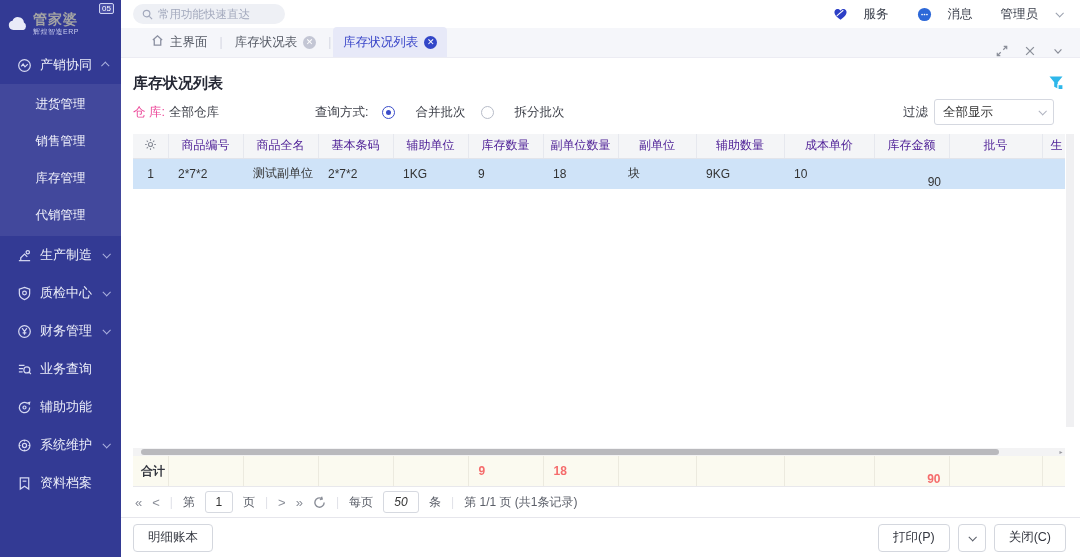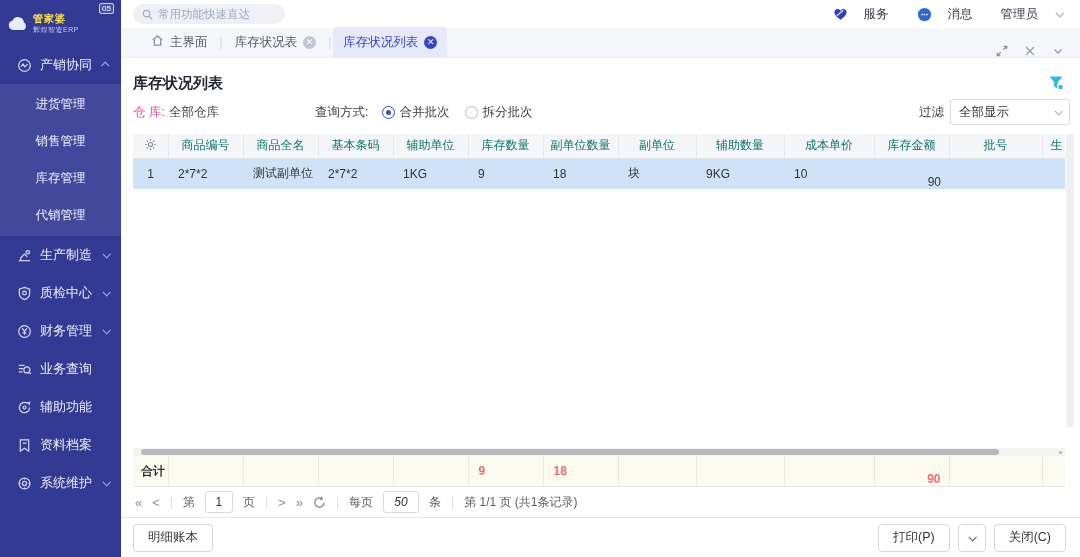--- a/index.html
+++ b/index.html
@@ -9,21 +9,21 @@
   
   .chev { display:inline-block; width:6px; height:6px; border-right:1.5px solid currentColor; border-bottom:1.5px solid currentColor; }
   .chev.down { transform:rotate(45deg) translateY(-1px); }
   .chev.up   { transform:rotate(-135deg) translateY(-1px); }
 
   
   .sidebar { width:121px; min-width:121px; height:557px; background:#333a94; color:#e9eaf6; overflow:hidden; }
   .logo { position:relative; height:46px; display:flex; align-items:center; padding-left:7px; gap:4px; }
   .logo-cloud { width:22px; height:15px; }
   .logo-txt { line-height:1; }
-  .logo-brand { font-size:10px; font-weight:bold; color:#fde047; letter-spacing:1px; }
+  .logo-brand { font-size:14px; font-weight:bold; color:#a3a3a3; letter-spacing:1px; }
   .logo-sub { font-size:7px; color:#c9cdef; margin-top:2px; letter-spacing:.5px; }
   .logo-badge { position:absolute; top:3px; right:7px; font-size:8px; border:1px solid #cfd3f2; border-radius:2px; padding:0 2px; color:#fff; background:#4a50a8; }
   .menu-item { height:38px; display:flex; align-items:center; padding:0 12px 0 16px; gap:8px; cursor:pointer; font-size:13px; color:#eceef9; }
   .mi-icon { width:16px; height:16px; display:inline-flex; align-items:center; justify-content:center; color:#d6d9f2; }
   .mi-icon svg { width:15px; height:15px; }
   .mi-label { flex:1; }
   .mi-arrow { color:#aab0de; }
   .submenu { background:#42489c; padding:2px 0; }
   .submenu-item { height:37px; display:flex; align-items:center; justify-content:center; font-size:12.5px; color:#f0f1fb; cursor:pointer; }
 
@@ -52,34 +52,34 @@
   
   .content { flex:1; display:flex; flex-direction:column; padding:0 6px 0 12px; min-height:0; }
   .title-row { display:flex; align-items:center; padding-top:14px; height:36px; }
   .page-title { font-size:15px; font-weight:bold; color:#262935; }
   .funnel { margin-left:auto; margin-right:10px; cursor:pointer; }
 
   .filter-row { display:flex; align-items:center; height:28px; margin-top:4px; margin-bottom:8px; font-size:12.5px; color:#3c3f48; }
   .f-label { color:#ec4899; }
   .f-value { margin-left:4px; }
   .query-group { display:flex; align-items:center; margin-left:96px; gap:14px; }
-  .radio { display:flex; align-items:center; gap:4px; cursor:pointer; }
+  .radio { display:flex; align-items:center; gap:20px; cursor:pointer; }
   .radio-dot { width:13px; height:13px; border-radius:50%; border:1px solid #b7bcc8; background:#fff; position:relative; }
   .radio.checked .radio-dot { border-color:#3a4cc9; }
   .radio.checked .radio-dot::after { content:""; position:absolute; left:3px; top:3px; width:5px; height:5px; border-radius:50%; background:#3a4cc9; }
-  .filter-select-group { margin-left:auto; display:flex; align-items:center; gap:6px; margin-right:4px; }
+  .filter-select-group { margin-left:auto; display:flex; align-items:center; gap:6px; margin-right:20px; }
   .select-box { width:120px; height:26px; border:1px solid #d5d8e0; border-radius:3px; background:#fff; display:flex; align-items:center; padding:0 8px; cursor:pointer; color:#333; }
   .select-box .chev { margin-left:auto; color:#b0b4c0; }
 
   
   .table-zone { position:relative; flex:1; display:flex; flex-direction:column; min-height:0; }
   .vscroll { position:absolute; top:0; right:0; bottom:60px; width:8px; background:#f0f0f2; }
   .tbl-clip { width:932px; overflow:hidden; }
   table { border-collapse:collapse; table-layout:fixed; width:960px; font-size:12px; }
-  th { height:24px; background:#f4f5f7; font-weight:normal; color:#0f766e; text-align:center; border-right:1px solid #e6e8ee; border-bottom:1px solid #e2e4ea; overflow:hidden; white-space:nowrap; }
+  th { height:24px; background:#f4f5f7; font-weight:normal; color:#4c1d95; text-align:center; border-right:1px solid #e6e8ee; border-bottom:1px solid #e2e4ea; overflow:hidden; white-space:nowrap; }
   th.gear-col { color:#8a8e99; }
   th.last { text-align:left; padding-left:8px; border-right:none; }
   td { height:25px; padding:0 0 0 10px; white-space:nowrap; overflow:hidden; color:#333; }
   tr.data-row td { background:#cfe3f8; }
   td.num-cell { text-align:center; padding:0; }
   td.money { text-align:right; padding:16px 8px 0 0; }
   .fill { flex:1; background:#fff; }
   .hscroll { width:932px; height:8px; background:#f3f3f4; position:relative; }
   .hscroll .thumb { position:absolute; left:8px; top:1px; height:6px; width:858px; background:#b9b9bd; border-radius:3px; }
   .hscroll .arr { position:absolute; right:0; top:0; width:8px; height:8px; color:#9a9aa0; font-size:6px; line-height:8px; text-align:center; }
@@ -179,36 +179,36 @@
           <svg viewBox="0 0 16 16" fill="none" stroke="currentColor" stroke-width="1.3">
             <path d="M13.5 8 a5.5 5.5 0 1 1 -2.5 -4.6 l2.5 -0.9 l-0.6 2.6"></path>
             <circle cx="8" cy="8" r="1.6"></circle>
           </svg>
         </span>
         <span class="mi-label">辅助功能</span>
       </div>
       <div class="menu-item">
         <span class="mi-icon">
           <svg viewBox="0 0 16 16" fill="none" stroke="currentColor" stroke-width="1.3">
-            <path d="M3.5 2 h9 v12 l-4.5-3 -4.5 3 Z"></path>
-            <path d="M6 5.5 h4"></path>
-          </svg>
-        </span>
-        <span class="mi-label">资料档案</span>
-      </div>
-      <div class="menu-item">
-        <span class="mi-icon">
-          <svg viewBox="0 0 16 16" fill="none" stroke="currentColor" stroke-width="1.3">
             <circle cx="8" cy="8" r="5.8"></circle>
             <circle cx="8" cy="8" r="2.2"></circle>
             <path d="M8 2.2 v1.6 M8 12.2 v1.6 M2.2 8 h1.6 M12.2 8 h1.6"></path>
           </svg>
         </span>
         <span class="mi-label">系统维护</span>
         <span class="mi-arrow chev down"></span>
+      </div>
+      <div class="menu-item">
+        <span class="mi-icon">
+          <svg viewBox="0 0 16 16" fill="none" stroke="currentColor" stroke-width="1.3">
+            <path d="M3.5 2 h9 v12 l-4.5-3 -4.5 3 Z"></path>
+            <path d="M6 5.5 h4"></path>
+          </svg>
+        </span>
+        <span class="mi-label">资料档案</span>
       </div>
     </div>
 </div>
 
 <div class="main">
 
   <div class="topbar">
     <div class="search-pill">
       <svg width="11" height="11" viewBox="0 0 12 12">
           <circle cx="5" cy="5" r="3.6" fill="none" stroke="#a2a8bc" stroke-width="1.3"></circle>

